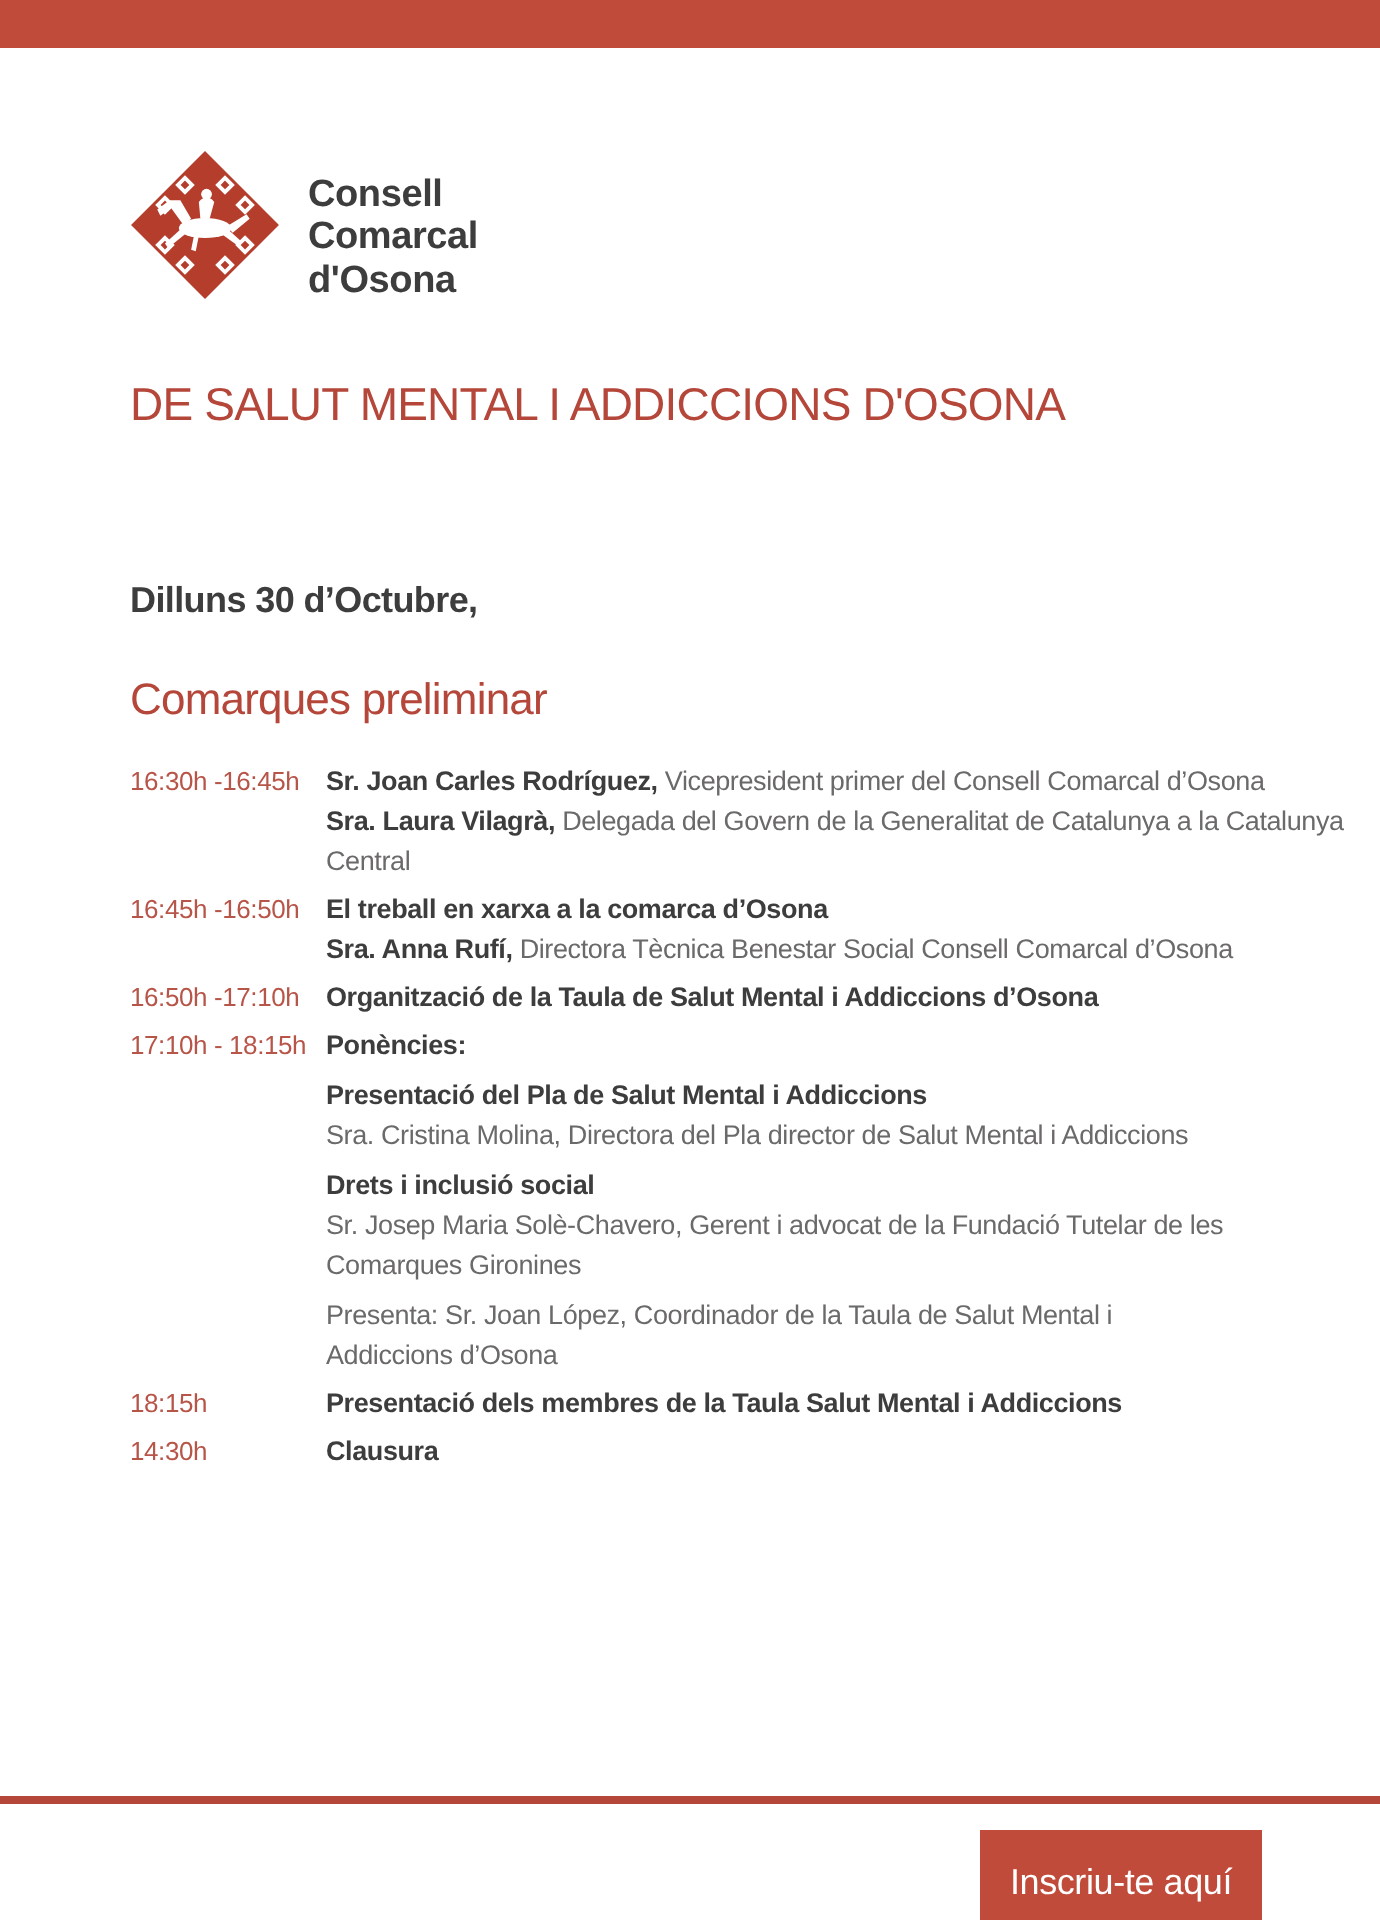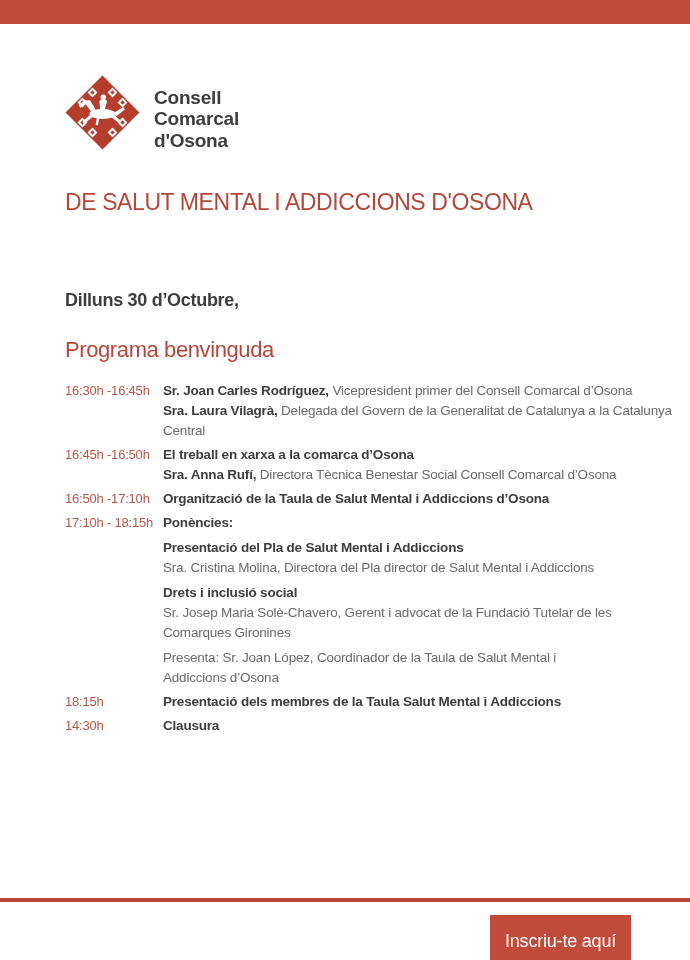--- a/index.html
+++ b/index.html
@@ -137,21 +137,21 @@
     <div>d'Osona</div>
   </div>
 </header>
 
 <h1 class="title">
   <span style="display:block">DE SALUT MENTAL I ADDICCIONS D'OSONA</span>
 </h1>
 
 <p class="date-line">Dilluns 30 d’Octubre,</p>
 
-<h2 class="prog-heading">Programa benvinguda</h2>
+<h2 class="prog-heading">Comarques preliminar</h2>
 
 <section class="schedule">
   <div class="row">
     <span class="time">16:30h -16:45h</span>
     <div class="details">
         <p><span class="seg-bold">Sr. Joan Carles Rodríguez,</span><span class="seg-reg"> Vicepresident primer del Consell Comarcal d’Osona</span></p>
         <p><span class="seg-bold">Sra. Laura Vilagrà,</span><span class="seg-reg"> Delegada del Govern de la Generalitat de Catalunya a la Catalunya
 Central</span></p>
       </div>
   </div>

